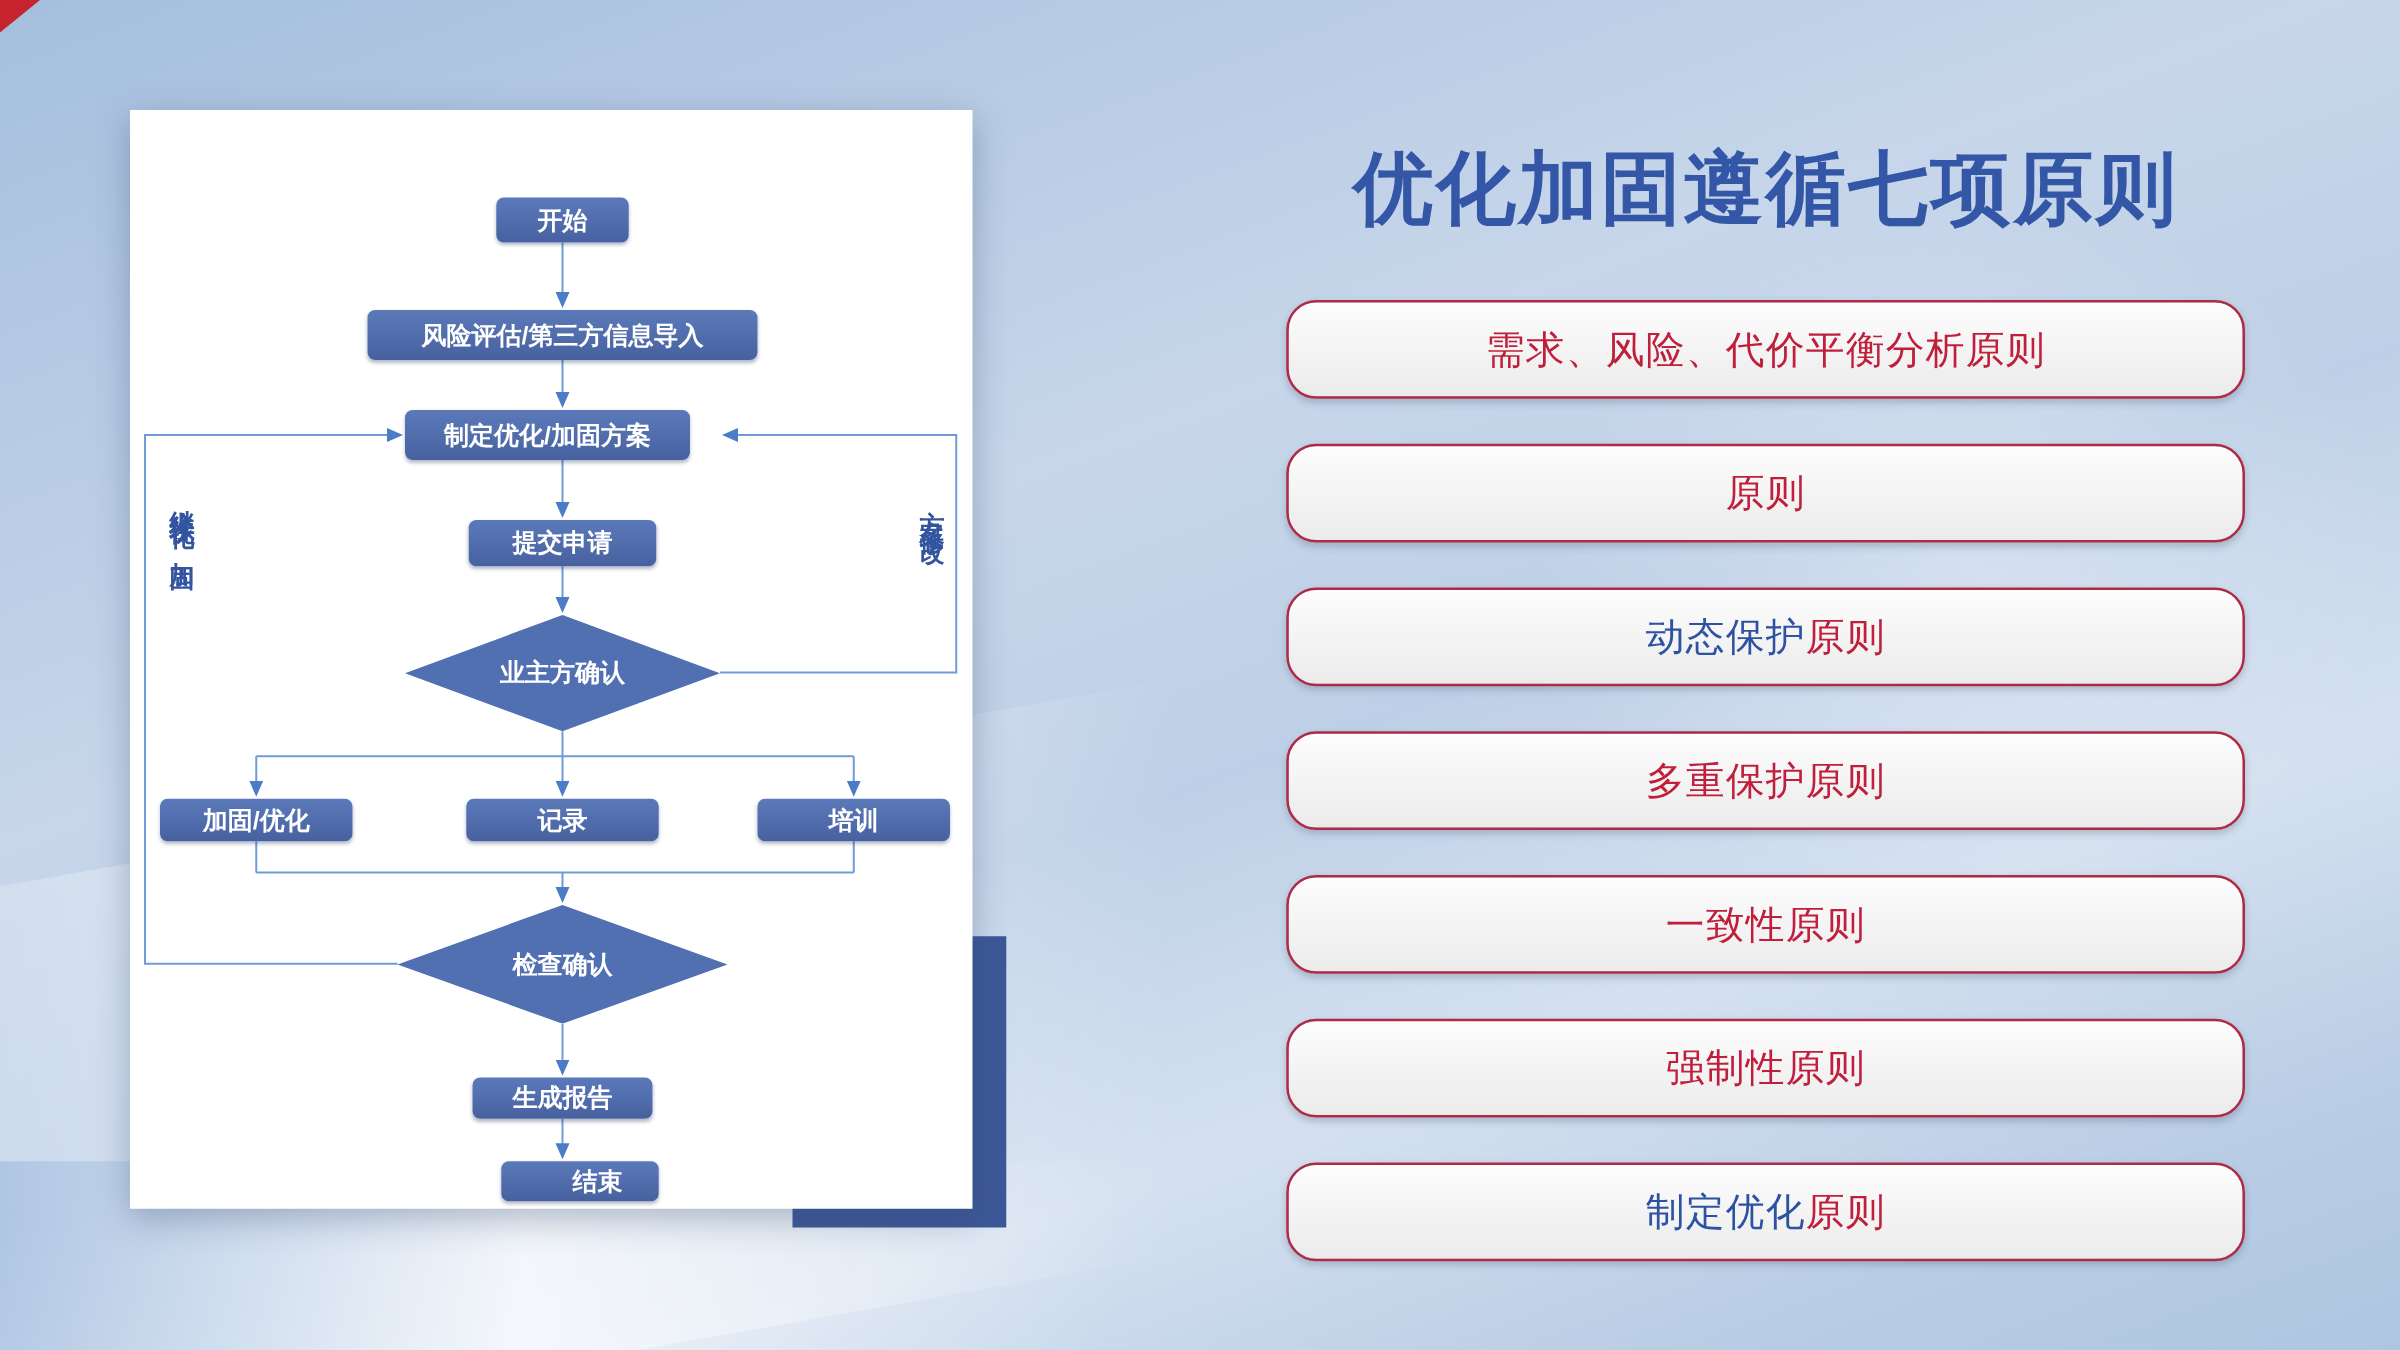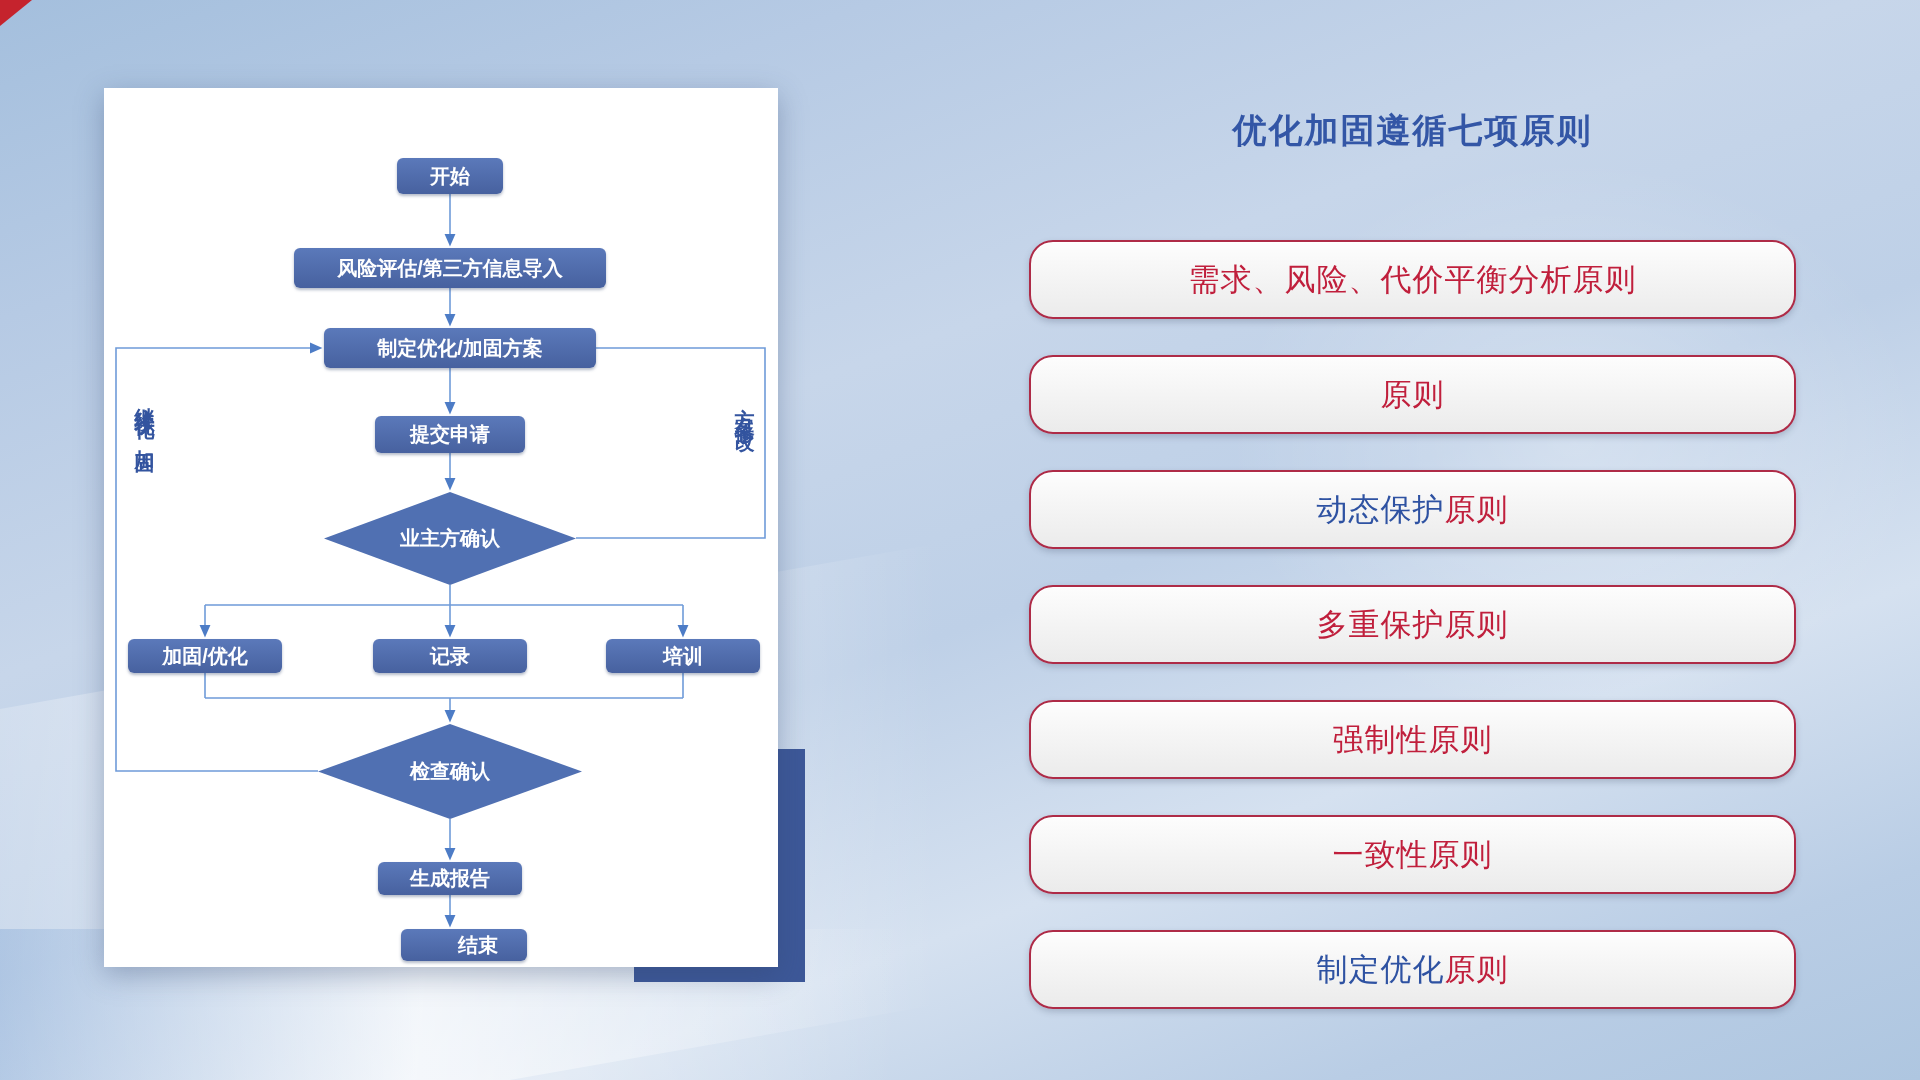--- a/index.html
+++ b/index.html
@@ -50,21 +50,21 @@
   }
   .vlabel{
     position:absolute;writing-mode:vertical-rl;text-orientation:upright;
     color:#33549f;font-weight:bold;font-size:20px;letter-spacing:4px;
     white-space:nowrap;
   }
 
   
   .panel-title{
     position:absolute;left:1029px;top:108px;width:767px;
-    text-align:center;font-size:34px;font-weight:bold;color:#3356a6;
+    text-align:center;font-size:64px;font-weight:bold;color:#3356a6;
     letter-spacing:2px;
   }
   .principles{
     position:absolute;left:1029px;top:240px;width:767px;
     display:flex;flex-direction:column;gap:36px;
   }
   .principle-btn{
     height:75px;border-radius:24px;border:2px solid #ae2b47;
     background:linear-gradient(#fdfdfd,#ebebeb);
     box-shadow:0 3px 6px rgba(60,70,100,.25), inset 0 1px 0 #ffffff;
@@ -109,21 +109,21 @@
 
       <polyline points="472,450 661,450 661,260 476,260" marker-end="url(#ah)"></polyline>
       <polyline points="214,683 12,683 12,260 216,260" marker-end="url(#ah)"></polyline>
     </g>
   </svg>
 
   <div class="node" style="left:293px;top:70px;width:106px;height:36px;">开始</div>
 
   <div class="node" style="left:190px;top:160px;width:312px;height:40px;">风险评估/第三方信息导入</div>
 
-  <div class="node" style="left:220px;top:240px;width:272px;height:40px;">制定优化/加固方案</div>
+  <div class="node" style="left:220px;top:240px;width:228px;height:40px;">制定优化/加固方案</div>
 
   <div class="node" style="left:271px;top:328px;width:150px;height:37px;">提交申请</div>
 
   <div class="node diamond" style="left:220px;top:404px;width:252px;height:93px;font-size:20px;">业主方确认</div>
 
   <div class="node" style="left:24px;top:551px;width:154px;height:34px;">加固/优化</div>
 
   <div class="node" style="left:269px;top:551px;width:154px;height:34px;">记录</div>
 
   <div class="node" style="left:502px;top:551px;width:154px;height:34px;">培训</div>
@@ -151,24 +151,24 @@
   </div>
   <div class="principle-btn">
     <span style="color: rgb(46, 82, 162);">动态保护</span>
       <span style="color: rgb(192, 31, 60);">原则</span>
   </div>
   <div class="principle-btn">
     <span style="color: rgb(192, 31, 60);">多重保护原则</span>
       <span style="color: rgb(192, 31, 60);"></span>
   </div>
   <div class="principle-btn">
-    <span style="color: rgb(192, 31, 60);">强制性原则</span>
+    <span style="color: rgb(192, 31, 60);">一致性原则</span>
       <span style="color: rgb(192, 31, 60);"></span>
   </div>
   <div class="principle-btn">
-    <span style="color: rgb(192, 31, 60);">一致性原则</span>
+    <span style="color: rgb(192, 31, 60);">强制性原则</span>
       <span style="color: rgb(192, 31, 60);"></span>
   </div>
   <div class="principle-btn">
     <span style="color: rgb(46, 82, 162);">制定优化</span>
       <span style="color: rgb(192, 31, 60);">原则</span>
   </div>
 </div>
 
 </body></html>

